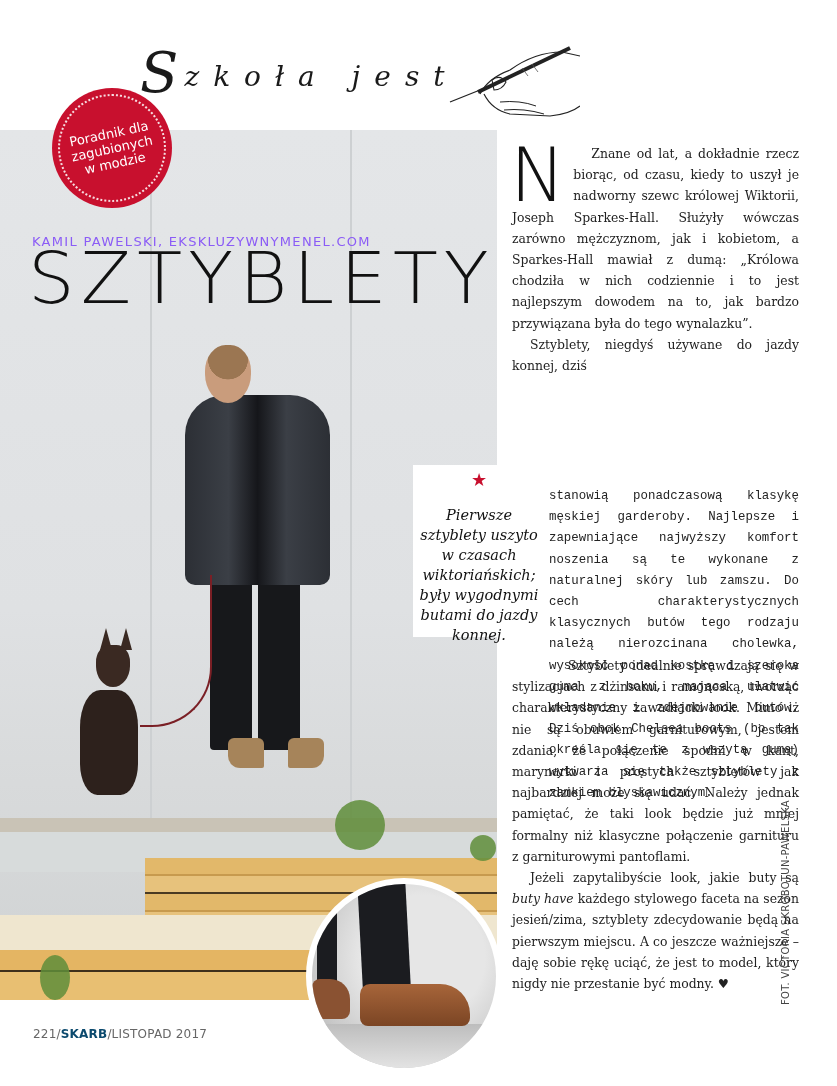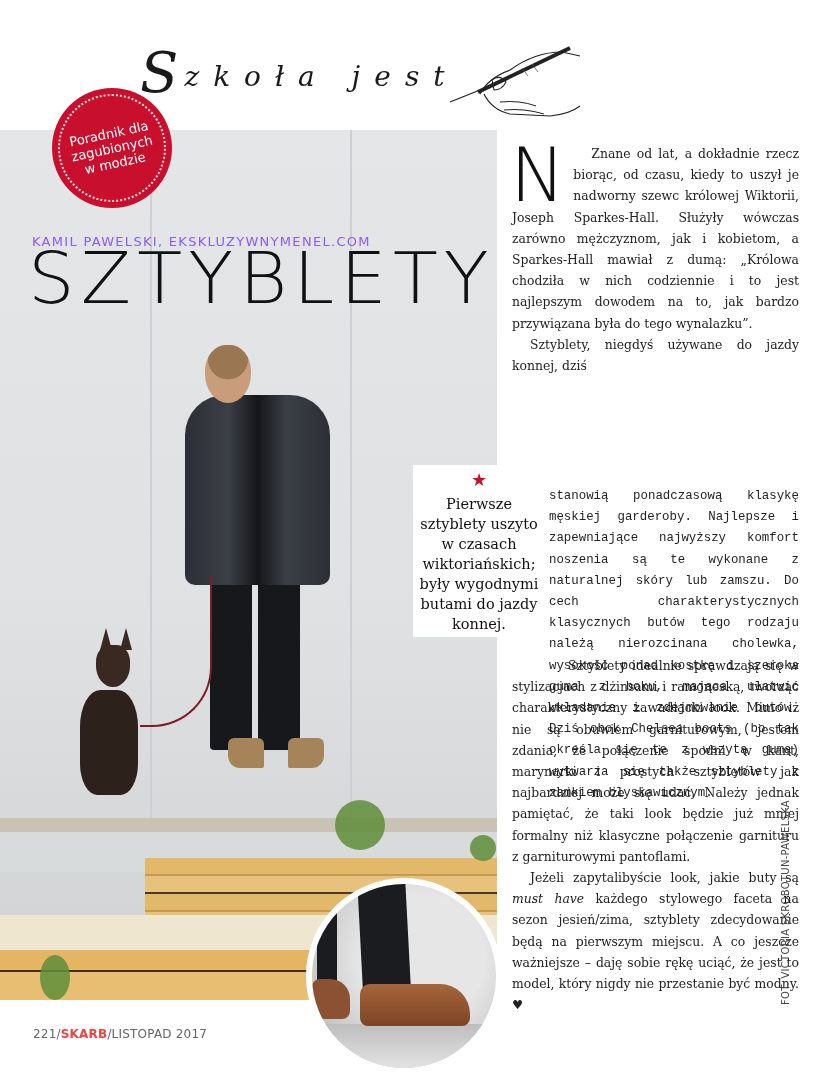--- a/index.html
+++ b/index.html
@@ -64,21 +64,21 @@
   
   .byline { left: 32px; top: 228px; font-family: "DejaVu Sans", sans-serif; font-size: 13px; letter-spacing: 1.3px; color: #8b5cf6; z-index: 3; margin-top: 6px; }
   .headline { left: 28px; top: 236px; font-family: "DejaVu Sans", sans-serif; font-weight: 200; font-size: 72px; letter-spacing: 6px; color: #111; z-index: 3;
     -webkit-text-stroke: 0; font-stretch: condensed; transform: scaleX(1.02); transform-origin: left; }
 
   
   .pullquote {
     left: 413px; top: 465px; width: 132px; height: 172px; background: #fff; z-index: 4; text-align: center;
   }
   .pq-star { color: #c8102e; font-size: 18px; line-height: 18px; margin-top: 6px; display: block; }
-  .pq-text { font-family: "DejaVu Serif", serif; font-size: 14.5px; line-height: 20px; color: #111; margin-top: 5px; padding: 0 4px; }
+  .pq-text { font-family: "DejaVu Serif", serif; font-style: italic; font-size: 14.5px; line-height: 20px; color: #111; margin-top: 16px; padding: 0 4px; }
 
   
   .article { font-family: "DejaVu Serif", serif; font-size: 12.4px; line-height: 21.2px; color: #222; text-align: justify; hyphens: manual; }
   .article p { margin: 0; text-indent: 18px; }
   .col-a { left: 512px; top: 143px; width: 287px; }
   .dropcap { float: left; font-family: "DejaVu Sans", sans-serif; font-weight: 200; font-size: 74px; line-height: 60px; margin: 2px 8px 0 -2px; color: #111; }
   .col-a p.first { text-indent: 0; }
   .col-b { left: 549px; top: 486px; width: 250px; }
   .col-b p { text-indent: 0; font-family: Liberation Mono, monospace; }
   .col-c { left: 512px; top: 655px; width: 287px; }
@@ -96,21 +96,21 @@
     overflow: hidden; z-index: 6;
   }
   .inset .pant { position: absolute; left: 48px; top: -10px; width: 48px; height: 120px; background: #1b1c20; transform: rotate(-3deg); }
   .inset .pant2 { position: absolute; left: 5px; top: 0; width: 20px; height: 100px; background: #1b1c20; }
   .inset .boot { position: absolute; left: 48px; top: 100px; width: 110px; height: 42px; background: linear-gradient(180deg,#a7653a,#7b4524); border-radius: 10px 30px 8px 8px; }
   .inset .boot2 { position: absolute; left: 0; top: 95px; width: 38px; height: 40px; background: #8a5232; border-radius: 8px 20px 8px 4px; }
   .inset .floor { position: absolute; left: 0; right: 0; top: 140px; height: 50px; background: linear-gradient(180deg,#bdbdbd,#e8e8e8); }
 
   
   .footer { left: 33px; top: 1027px; font-family: "DejaVu Sans", sans-serif; font-size: 12px; color: #666; letter-spacing: .2px; }
-  .footer .brand { font-weight: bold; color: #ef4444; }
+  .footer .brand { font-weight: bold; color: #0c4a6e; }
 </style>
 </head>
 <body>
 
 <div class="abs section-title">
   <span class="big">S</span><span>zkoła jest</span>
 </div>
 <svg class="abs hand-illus" viewBox="0 0 140 90">
   <path d="M10 72 L40 60" stroke="#222" stroke-width="1.2" fill="none"></path>
   <path d="M38 62 L130 18" stroke="#222" stroke-width="4" fill="none"></path>
@@ -167,21 +167,21 @@
   <p>Znane od lat, a dokładnie rzecz biorąc, od czasu, kiedy to uszył je nadworny szewc królowej Wiktorii, Joseph Sparkes-Hall. Służyły wówczas zarówno mężczyznom, jak i kobietom, a Sparkes-Hall mawiał z dumą: „Królowa chodziła w nich codziennie i to jest najlepszym dowodem na to, jak bardzo przywiązana była do tego wynalazku”.</p>
   <p>Sztyblety, niegdyś używane do jazdy konnej, dziś</p>
 </div>
 
 <div class="abs article col-b">
   <p>stanowią ponadczasową klasykę męskiej garderoby. Najlepsze i zapewniające najwyższy komfort noszenia są te wykonane z naturalnej skóry lub zamszu. Do cech charakterystycznych klasycznych butów tego rodzaju należą nierozcinana cholewka, wysokość ponad kostkę i szeroka guma z boku, mająca ułatwić wkładanie i zdejmowanie butów. Dziś obok Chelsea boots (bo tak określa się te z wszytą gumą) wytwarza się także sztyblety z zamkiem błyskawicznym.</p>
 </div>
 
 <div class="abs article col-c">
   <p class="indent-big">Sztyblety idealnie sprawdzają się w stylizacjach z dżinsami i ramoneską, tworząc charakterystyczny zawadiacki look. Mimo iż nie są obuwiem garniturowym, jestem zdania, że połączenie spodni w kant, marynarki i prostych sztybletów jak najbardziej może się udać. Należy jednak pamiętać, że taki look będzie już mniej formalny niż klasyczne połączenie garnituru z garniturowymi pantoflami.</p>
-  <p><span>Jeżeli zapytalibyście look, jakie buty są </span><em>must have</em><span> każdego stylowego faceta na sezon jesień/zima, sztyblety zdecydowanie będą na pierwszym miejscu. A co jeszcze ważniejsze – daję sobie rękę uciąć, że jest to model, który nigdy nie przestanie być modny. ♥</span></p>
+  <p><span>Jeżeli zapytalibyście look, jakie buty są </span><em>buty have</em><span> każdego stylowego faceta na sezon jesień/zima, sztyblety zdecydowanie będą na pierwszym miejscu. A co jeszcze ważniejsze – daję sobie rękę uciąć, że jest to model, który nigdy nie przestanie być modny. ♥</span></p>
 </div>
 
 <div class="abs photo-credit">FOT. VICTORIA SKROBOTUN-PAWELSKA</div>
 
 <div class="abs inset">
   <div class="floor"></div>
   <div class="pant2"></div>
   <div class="pant"></div>
   <div class="boot2"></div>
   <div class="boot"></div>

